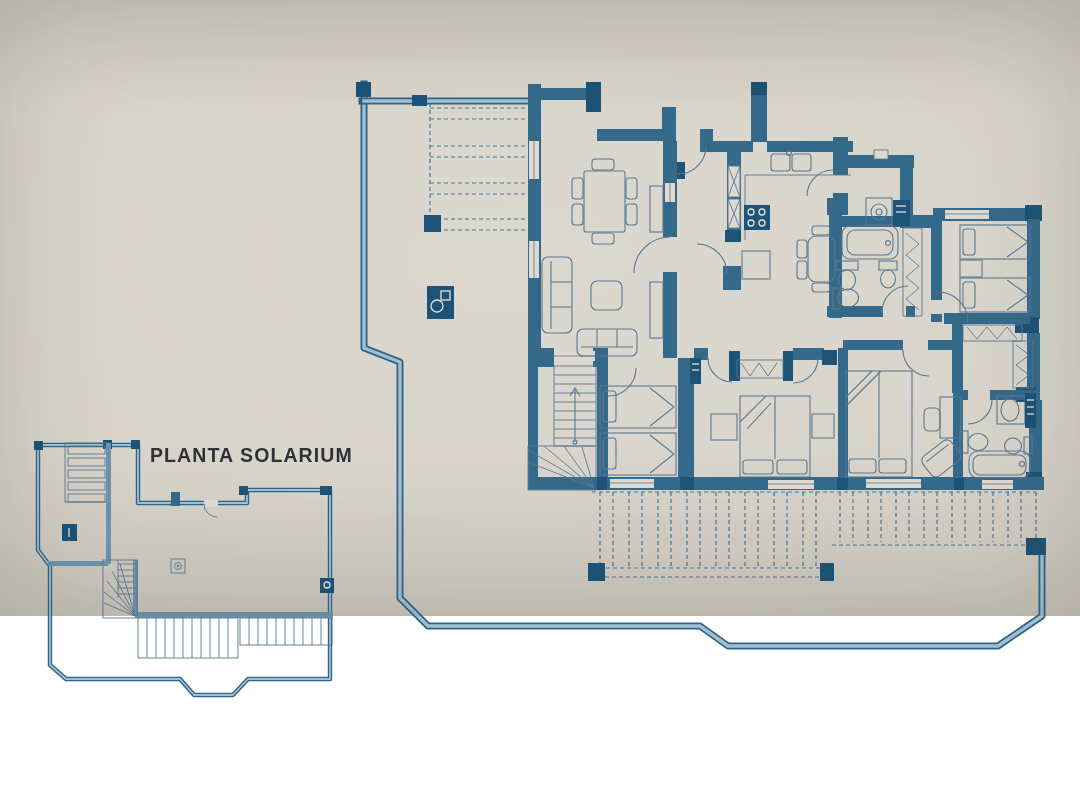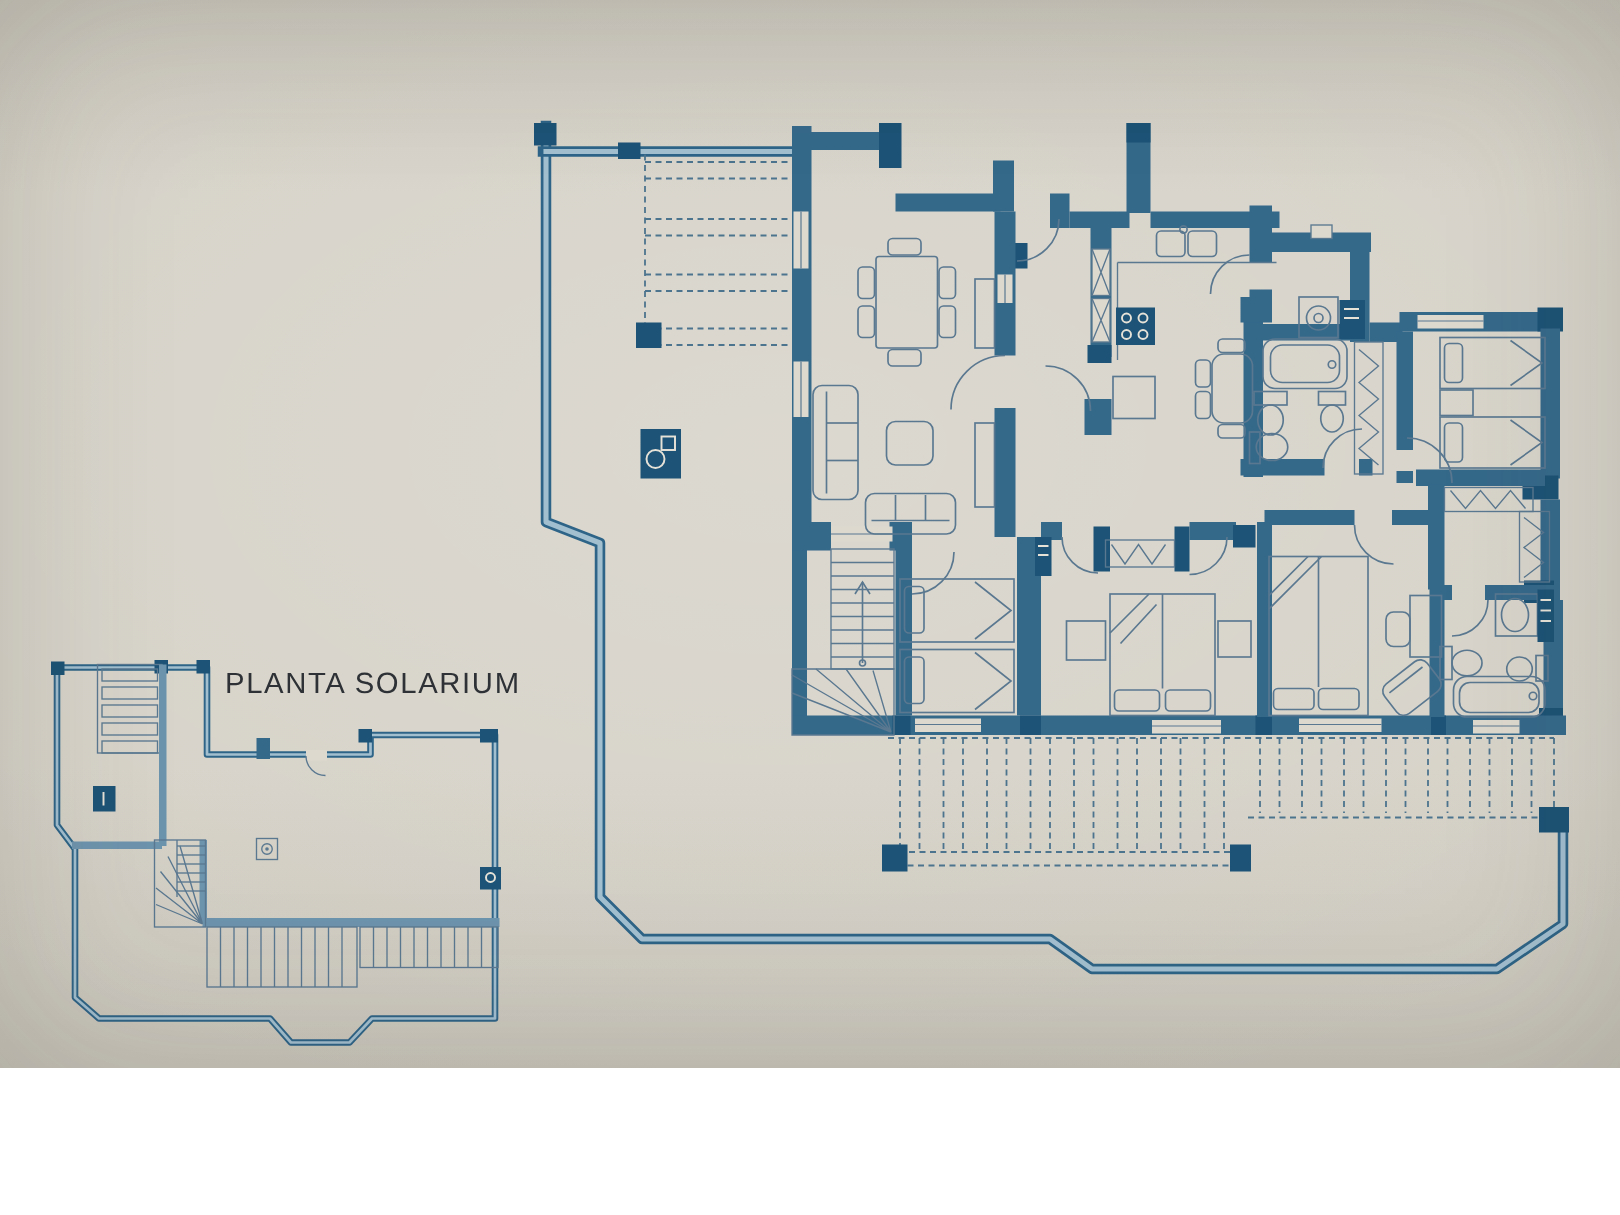--- a/index.html
+++ b/index.html
@@ -4,24 +4,25 @@
 <style>
   :root{
     --paper:#d6d2c8; --paper_shade:#c9c5bb; --paper_light:#dedacf;
     --wall:#35698a; --wall_dark:#1c5376; --edge_dark:#2e6487; --edge_light:#a2bfd0;
     --small_wall:#6d94ad; --furniture_line:#5a7890; --pergola_dash:#4d748e;
     --window_fill:#ded9cf; --ink:#2e3236;
   }
   html,body{margin:0;padding:0;}
   body{width:1080px;height:810px;overflow:hidden;font-family:"Liberation Sans",sans-serif;}
   .stage{
-    position:relative;width:1080px;height:712px;
+    position:relative;width:1080px;height:616px;
     background:
       radial-gradient(130% 110% at 48% 42%, rgba(255,255,255,.14), rgba(0,0,0,0) 60%),
       linear-gradient(180deg, var(--paper_shade) 0%, var(--paper) 18%, var(--paper) 72%, var(--paper_shade) 100%);
+    font-weight: bold;
   }
   .stage::after{
     content:"";position:absolute;inset:0;pointer-events:none;
     box-shadow:inset 0 0 120px rgba(60,55,45,.18);
   }
   svg{position:absolute;inset:0;}
   .w{fill:var(--wall);} .wd{fill:var(--wall_dark);} .sw{fill:var(--small_wall);}
   .fl{fill:none;stroke:var(--furniture_line);stroke-width:1.1;}
   .thin{fill:none;stroke:var(--furniture_line);stroke-width:.9;}
   .zz{fill:none;stroke:var(--furniture_line);stroke-width:.9;}

